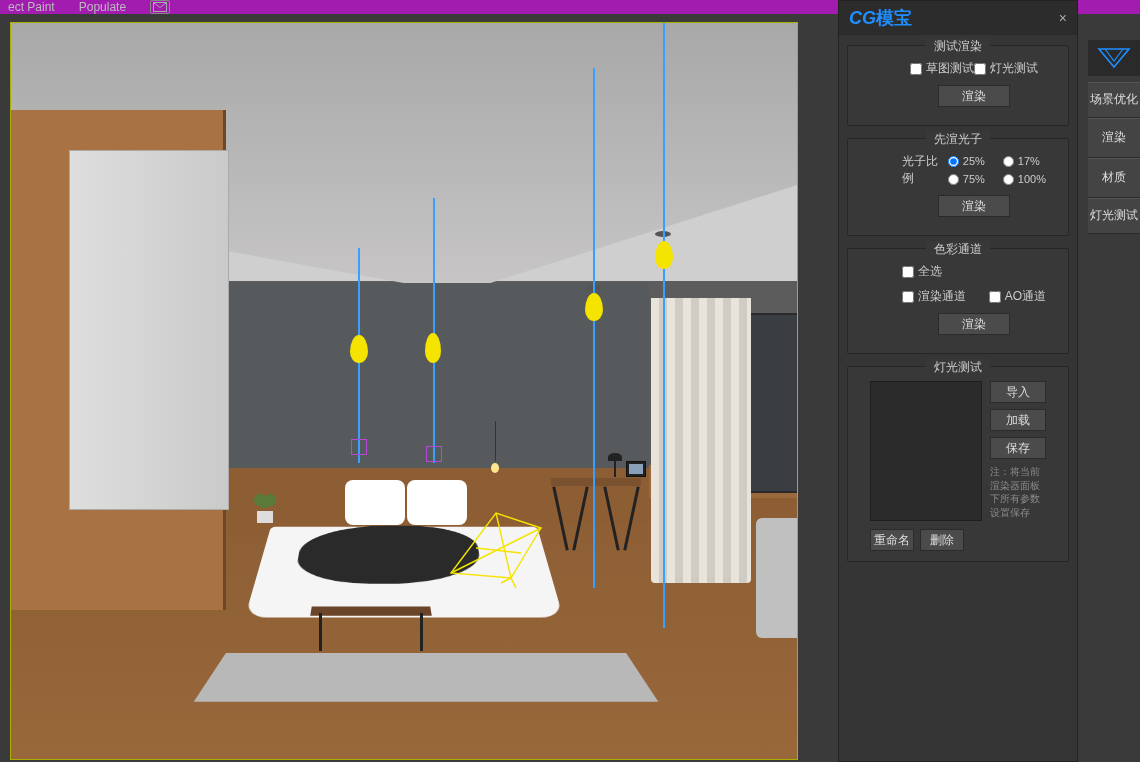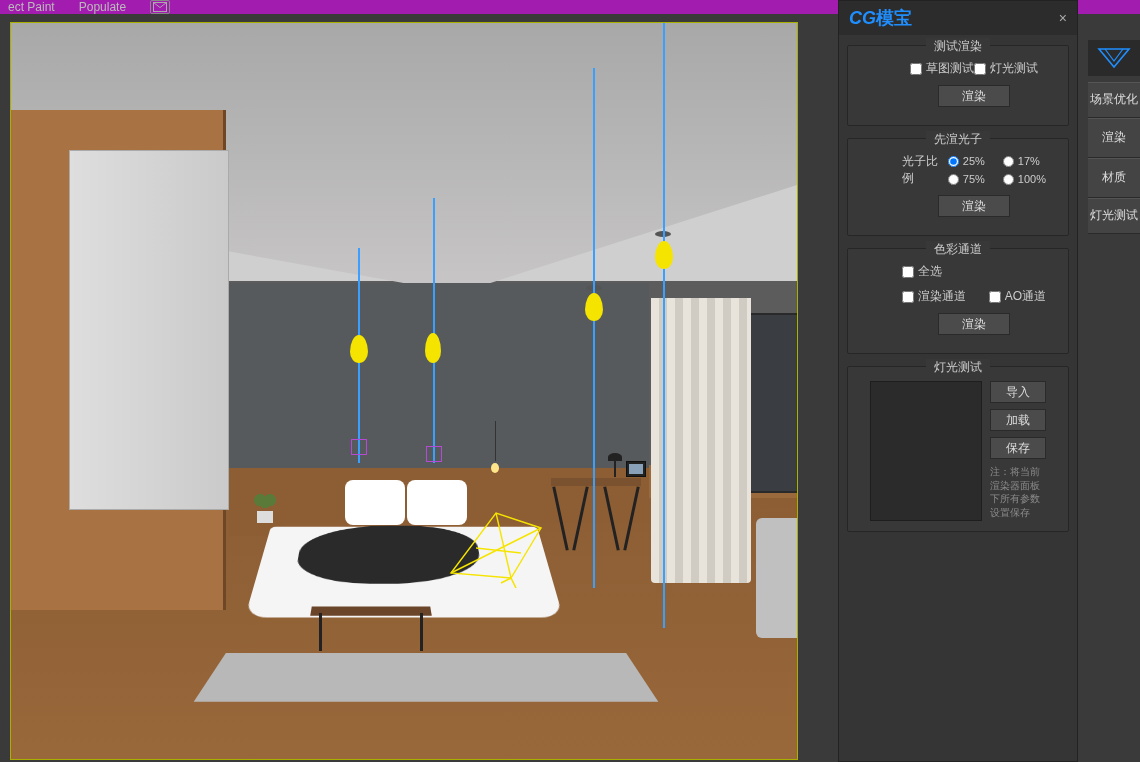--- a/index.html
+++ b/index.html
@@ -369,20 +369,24 @@
       <div class="group-title">灯光测试</div>
       <div class="preset-row">
         <div class="preset-list"></div>
         <div class="preset-btns">
           <div class="btn small">导入</div>
           <div class="btn small">加载</div>
           <div class="btn small">保存</div>
           <div class="hint">注：将当前渲染器面板下所有参数设置保存</div>
         </div>
       </div>
+      <div class="preset-bottom">
+        <div class="btn small">重命名</div>
+        <div class="btn small">删除</div>
+      </div>
     </div>
 
   </div>
 </div>
 
 <div class="right-tabs">
   <div class="tab-logo">
     <svg viewBox="0 0 34 22">
         <path d="M2 2 L17 20 L32 2 Z" fill="none" stroke="#1f8fff" stroke-width="1.6"></path>
         <path d="M8 2 L17 14 L26 2" fill="none" stroke="#1f8fff" stroke-width="1.2"></path>

